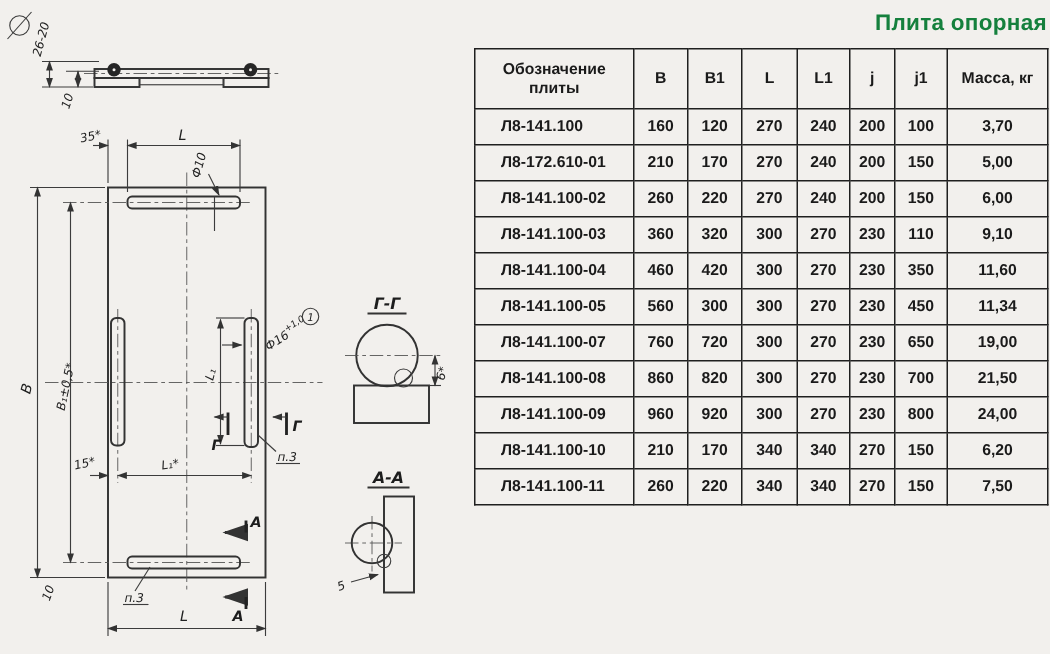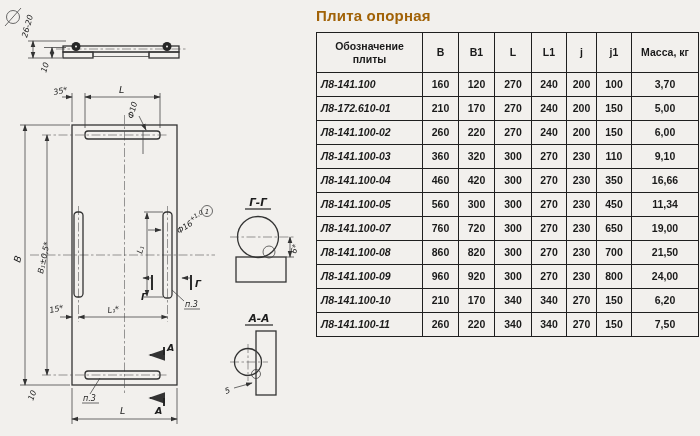--- a/index.html
+++ b/index.html
@@ -13,31 +13,31 @@
   .med  { stroke:#333; stroke-width:1.3; fill:none; }
   .thin { stroke:#3c3c3c; stroke-width:0.75; fill:none; }
   .thk  { stroke:#222; stroke-width:1.9; fill:none; }
   .cl   { stroke:#555; stroke-width:0.6; stroke-dasharray:9 2.5 2.5 2.5; fill:none; }
   .dim  { font-family:"DejaVu Sans",sans-serif; font-style:italic; font-size:8px; fill:#222; }
   .dim-lg { font-size:9.5px; }
   .sec  { font-family:"DejaVu Sans",sans-serif; font-style:italic; font-weight:bold; font-size:10.5px; fill:#1d1d1d; }
   .letter { font-family:"DejaVu Sans",sans-serif; font-style:italic; font-weight:bold; font-size:9.5px; fill:#1d1d1d; }
   
   .tbl-wrap { position:absolute; left:316px; top:7px; width:382px; }
-  .tbl-title { text-align:left; font-weight:700; font-size:15px; color:#a16207;
+  .tbl-title { text-align:right; font-weight:700; font-size:15px; color:#15803d;
                letter-spacing:.2px; margin:0 0 8px 0; }
   table.plate { border-collapse:collapse; width:382px; table-layout:fixed; }
   table.plate th, table.plate td {
     border:1.4px solid #1f1f1f; color:#1a1a1a;
     font-weight:700; font-size:10.5px; line-height:1.15;
     text-align:center; vertical-align:middle; padding:1px 1px; height:21px;
     overflow:hidden; white-space:nowrap;
   }
   table.plate thead th { height:37px; white-space:normal; }
-  table.plate td.desig { text-align:left; padding-left:4px;font-style:italic; }
+  table.plate td.desig { text-align:left; padding-left:17px; }
 </style>
 </head>
 <body>
 
 <div class="page">
 
   <svg class="drawing" width="320" height="436" viewBox="0 0 320 436">
     <defs>
       <pattern id="hatch" patternUnits="userSpaceOnUse" width="5" height="5" patternTransform="rotate(45)">
         <line x1="0" y1="0" x2="0" y2="5" stroke="#4c4c4c" stroke-width="0.9"></line>
@@ -254,21 +254,21 @@
             <td class="num">9,10</td>
           </tr>
           <tr>
             <td class="desig">Л8-141.100-04</td>
             <td class="num">460</td>
             <td class="num">420</td>
             <td class="num">300</td>
             <td class="num">270</td>
             <td class="num">230</td>
             <td class="num">350</td>
-            <td class="num">16,66</td>
+            <td class="num">11,60</td>
           </tr>
           <tr>
             <td class="desig">Л8-141.100-05</td>
             <td class="num">560</td>
             <td class="num">300</td>
             <td class="num">300</td>
             <td class="num">270</td>
             <td class="num">230</td>
             <td class="num">450</td>
             <td class="num">11,34</td>

